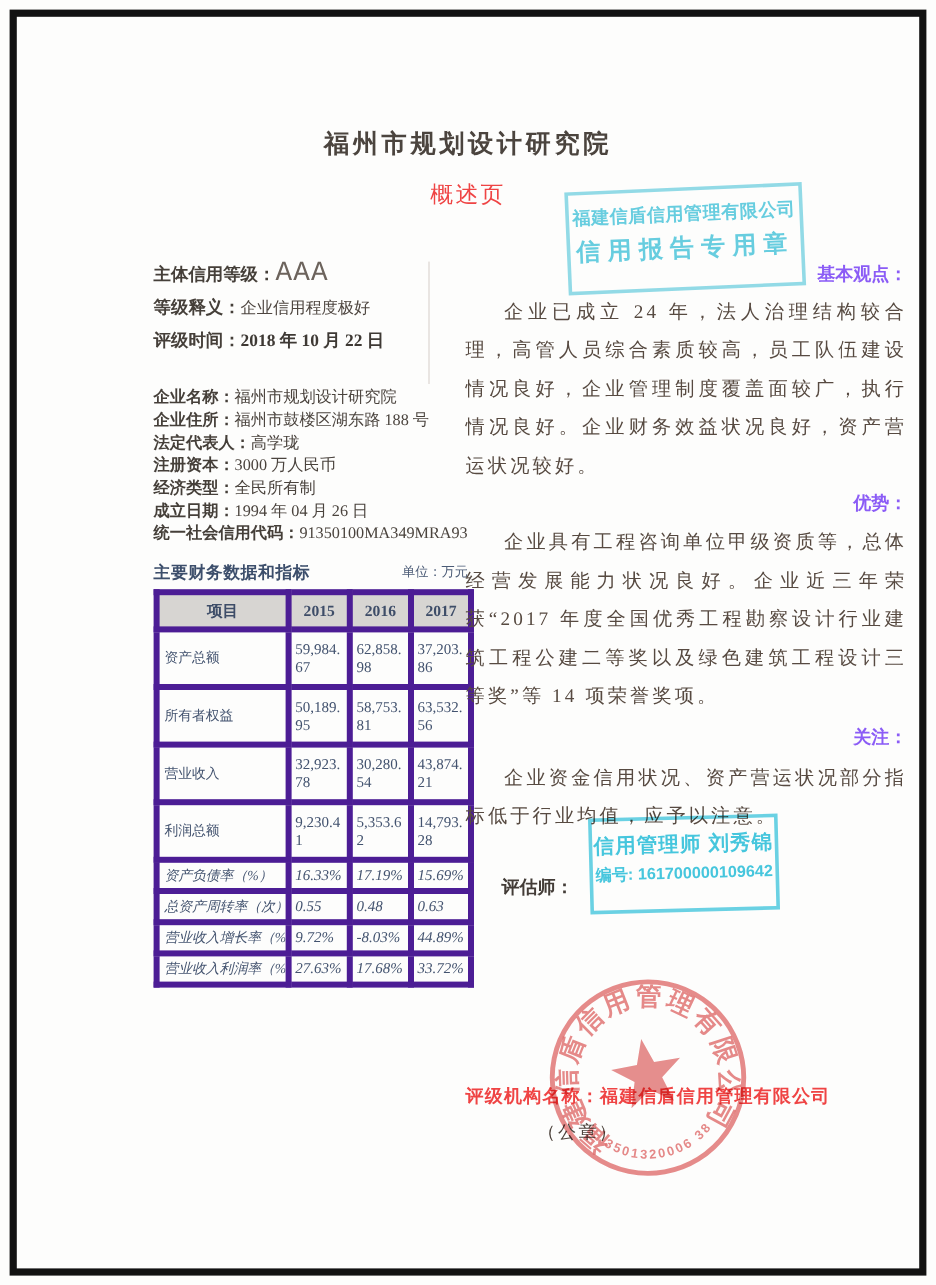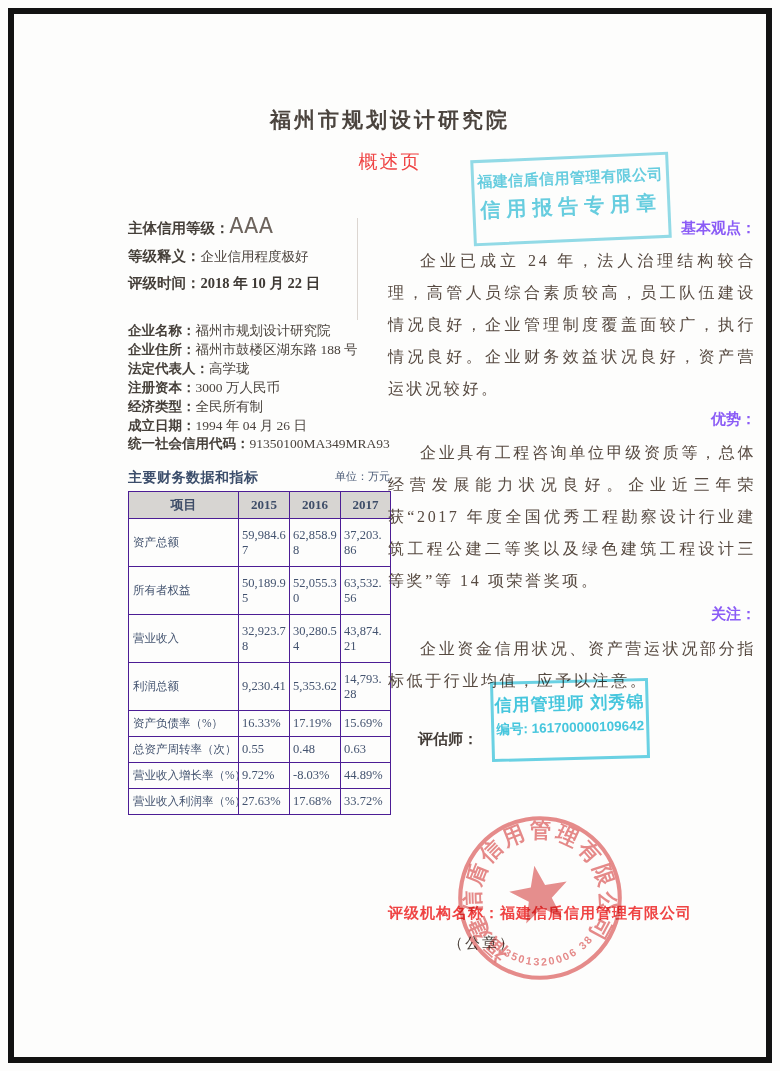--- a/index.html
+++ b/index.html
@@ -37,25 +37,25 @@
   .company{left:128px;top:322px;width:276px;font-size:13.5px;line-height:18.9px;color:#4a433d;}
   .company p{margin:0;}
   .fin-head{left:128px;top:469px;width:262px;display:flex;justify-content:space-between;align-items:flex-start;}
   .fin-title{font-size:14px;font-weight:bold;color:#3c4e6b;letter-spacing:.5px;}
   .fin-unit{font-size:11px;color:#4b5b76;}
 
   
   .fin-table{left:128px;top:491px;}
   table{border-collapse:collapse;width:262px;table-layout:fixed;
         font-size:12.5px;color:#43536f;font-family:"Liberation Serif",serif;}
-  th,td{border:1px solid #4c1d95;padding:0;}
+  th,td{border:5px solid #4c1d95;padding:0;}
   th{height:26px;background:#d7d5d2;font-weight:600;font-size:13px;color:#3e4d68;}
   col.c0{width:110px;}col.c1{width:51px;}col.c2{width:51px;}col.c3{width:50px;}
   tr.tall{height:48px;}
-  tr.short{height:26px;}
+  tr.short{height:26px;font-style:italic;}
   td.lbl{padding-left:4px;font-size:11.5px;white-space:nowrap;overflow:hidden;}
   td.val{text-align:left;padding:1px 3px;word-break:break-all;line-height:15px;}
 
   
   .divider{left:357px;top:218px;width:1px;height:102px;background:#dcd6d1;}
 
   
   .rc{left:388px;width:368px;color:#574a41;}
   .rc-head{font-size:15px;font-weight:bold;color:#8b5cf6;margin:0;text-align:right;}
   .indent{text-indent:2em;}
@@ -131,21 +131,21 @@
       <tbody>
         <tr class="tall">
           <td class="lbl">资产总额</td>
           <td class="val">59,984.67</td>
           <td class="val">62,858.98</td>
           <td class="val">37,203.86</td>
         </tr>
         <tr class="tall">
           <td class="lbl">所有者权益</td>
           <td class="val">50,189.95</td>
-          <td class="val">52,055.30</td>
+          <td class="val">58,753.81</td>
           <td class="val">63,532.56</td>
         </tr>
         <tr class="tall">
           <td class="lbl">营业收入</td>
           <td class="val">32,923.78</td>
           <td class="val">30,280.54</td>
           <td class="val">43,874.21</td>
         </tr>
         <tr class="tall">
           <td class="lbl">利润总额</td>

